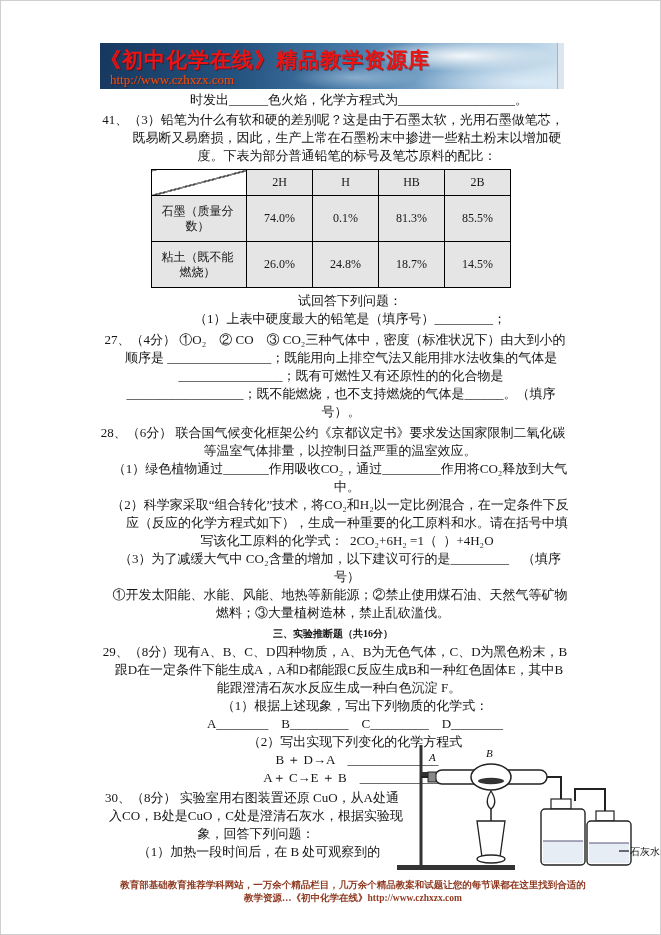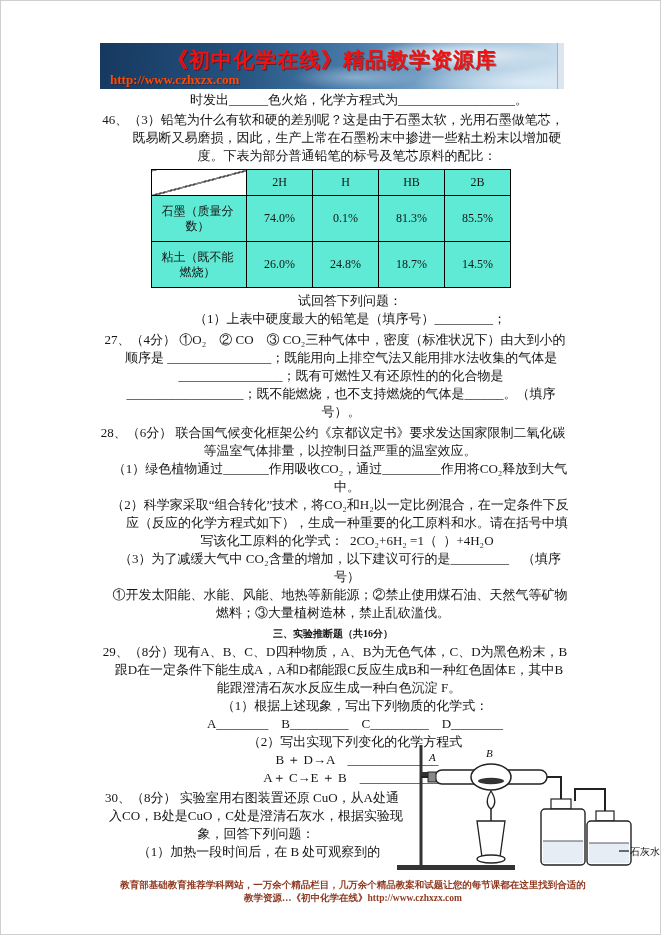--- a/index.html
+++ b/index.html
@@ -15,26 +15,26 @@
   .banner {
     position:absolute; left:99px; top:42px; width:464px; height:46px;
     background:
       radial-gradient(ellipse 130px 22px at 78% 28%, rgba(255,255,255,.9), rgba(255,255,255,0) 72%),
       radial-gradient(ellipse 160px 30px at 92% 85%, rgba(225,238,248,.85), rgba(255,255,255,0) 70%),
       radial-gradient(ellipse 90px 18px at 55% 75%, rgba(200,220,238,.5), rgba(255,255,255,0) 70%),
       linear-gradient(100deg, #16385f 0%, #24527f 30%, #4a7dab 55%, #8fb5d4 78%, #cfe2ef 100%);
     overflow:hidden;
   }
   .banner-title {
-    position:absolute; left:0; right:0; top:3px; text-align:center;
+    position:absolute; left:0; right:0; top:3px; 
     font-size:21px; font-weight:bold; letter-spacing:1px; color:#ee1313;
     text-shadow:1px 1px 0 rgba(90,0,0,.55);
   }
   .banner-url {
-    position:absolute; left:10px; bottom:1px; font-size:13px; font-weight:bold;
+    position:absolute; left:10px; bottom:1px; font-size:13px; font-weight:normal;
     color:#ff4a00; text-shadow:1px 1px 0 rgba(90,0,0,.4);margin-top:16px;
   }
   .banner-edge {
     position:absolute; right:0; top:0; width:7px; height:100%;
     background:#dde6ee; border-left:1px solid #9fb4c6;
   }
 
   
   .content {
     position:absolute; left:96px; top:90px; width:472px;
@@ -56,21 +56,21 @@
   .q30sub{margin-left:12px;width:300px}
   .sec{font-weight:bold;font-size:10px}
 
   
   table.pencil {
     border-collapse:collapse; margin:4px 0 4px 54px;
     font-size:12px; line-height:15px;
   }
   .pencil td {
     border:1px solid #000; text-align:center; vertical-align:middle;
-    padding:2px 3px; background:#5eead4;
+    padding:2px 3px; background:#e5e5e5;
   }
   .pencil td.lbl { width:95px; text-align:center; padding:2px 10px 2px 7px; }
   .pencil td.val { width:66px; }
   .pencil tr.hd td { height:26px; }
   .pencil tr.dr td { height:46px; }
   .pencil td.diag {
     background:
       linear-gradient(to bottom right,
         rgba(0,0,0,0) 48.8%, #000 48.8%, #000 51.2%, rgba(0,0,0,0) 51.2%);
   }
@@ -94,21 +94,21 @@
   <div class="banner">
     <div class="banner-title">《初中化学在线》精品教学资源库</div>
     <div class="banner-url">http://www.czhxzx.com</div>
     <div class="banner-edge"></div>
   </div>
 
   <div class="content">
 
     <p class="t ind52">时发出______色火焰，化学方程式为__________________。</p>
 
-    <p class="t hang28 mt2">46、（3）铅笔为什么有软和硬的差别呢？这是由于石墨太软，光用石墨做笔芯，既易断又易磨损，因此，生产上常在石墨粉末中掺进一些粘土粉末以增加硬度。下表为部分普通铅笔的标号及笔芯原料的配比：</p>
+    <p class="t hang28 mt2">41、（3）铅笔为什么有软和硬的差别呢？这是由于石墨太软，光用石墨做笔芯，既易断又易磨损，因此，生产上常在石墨粉末中掺进一些粘土粉末以增加硬度。下表为部分普通铅笔的标号及笔芯原料的配比：</p>
 
     <table class="pencil">
       <tbody>
           <tr class="hd">
         <td class="lbl diag"></td>
         <td class="val">2H</td>
         <td class="val">H</td>
         <td class="val">HB</td>
         <td class="val">2B</td>
       </tr>

